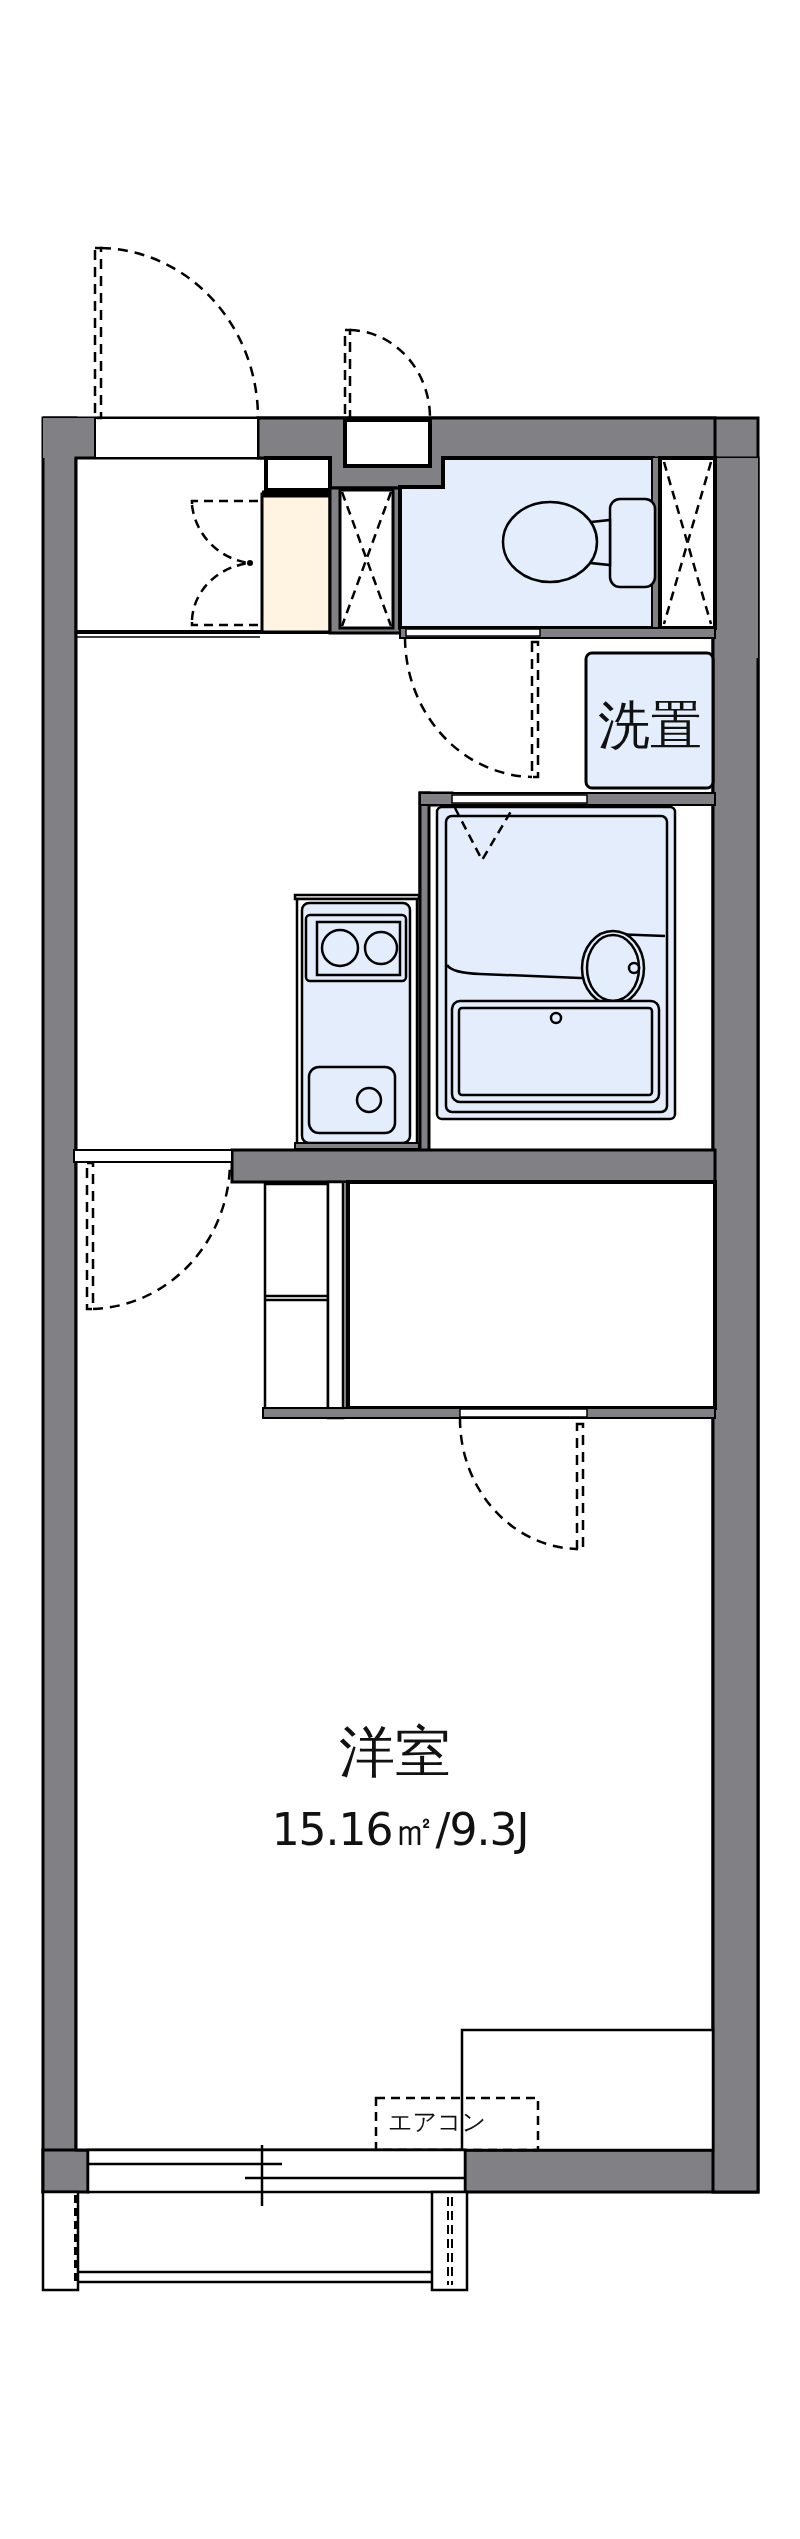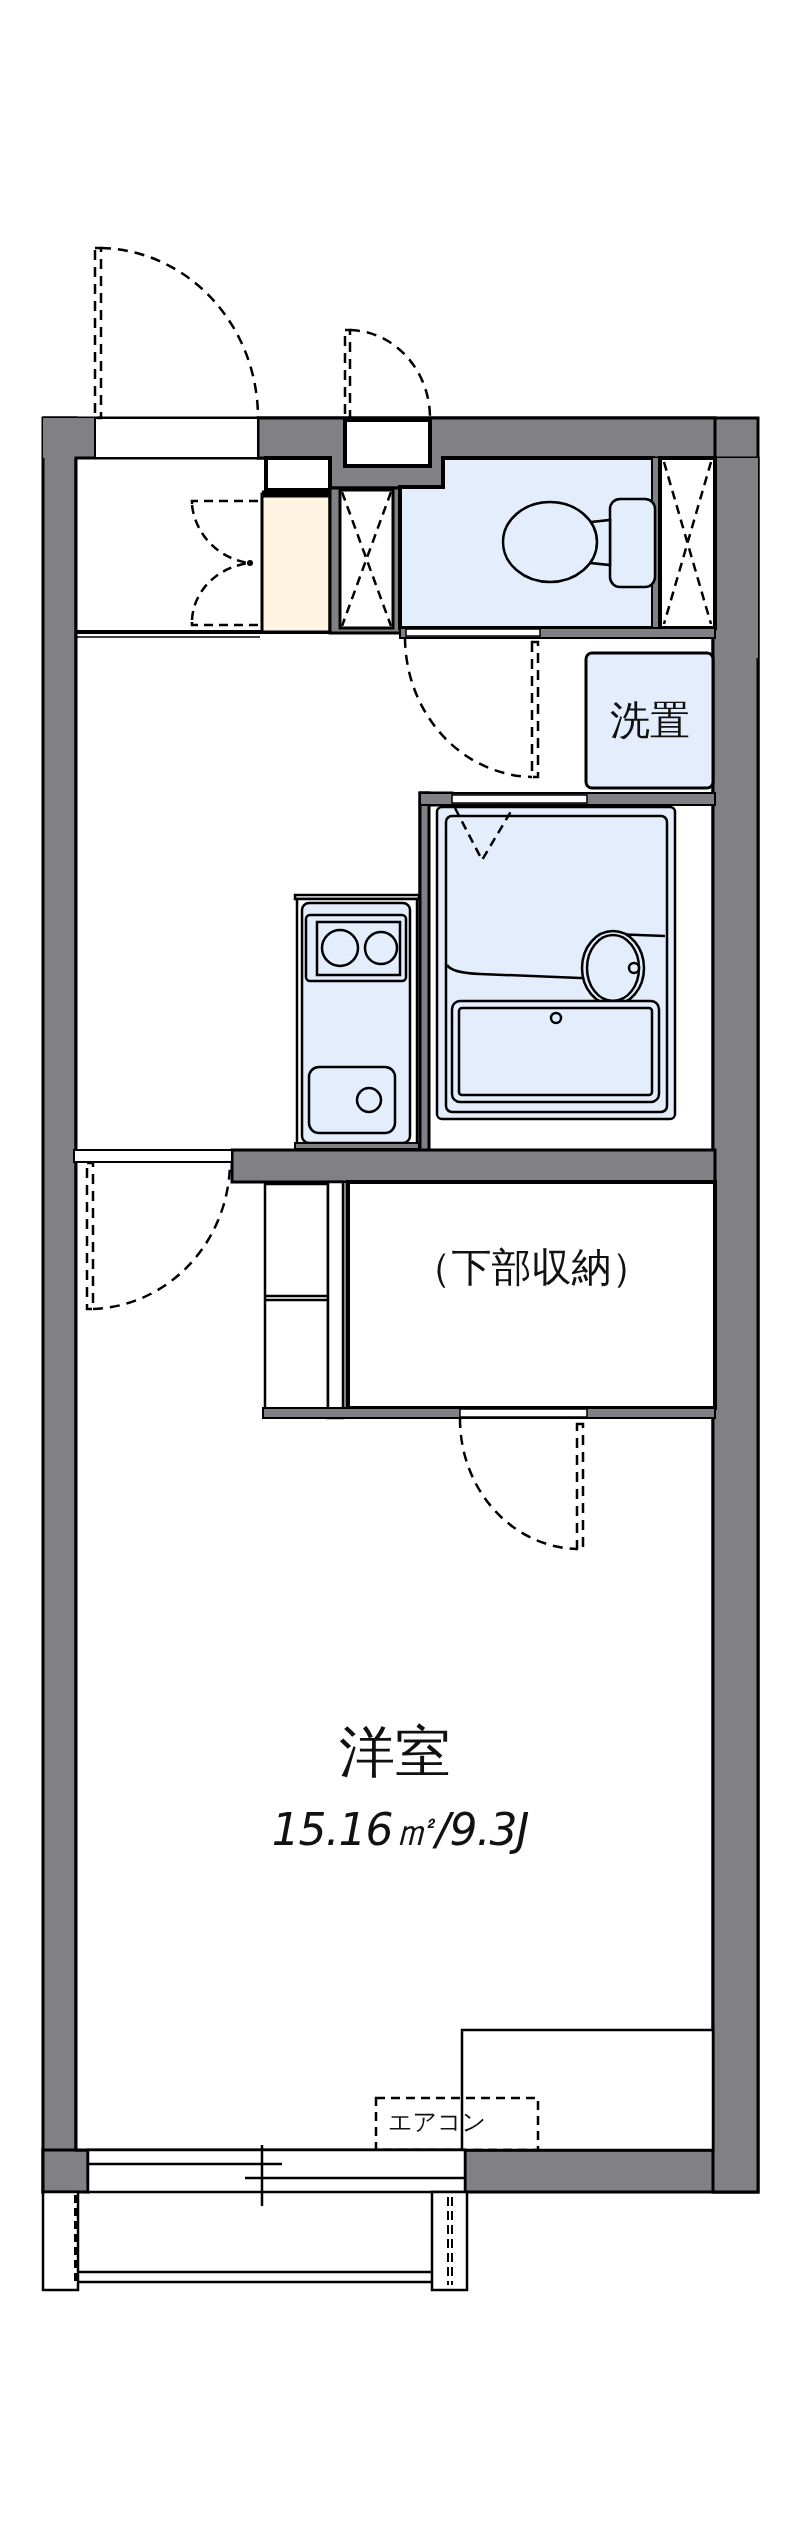--- a/index.html
+++ b/index.html
@@ -2,21 +2,21 @@
 <html><head>
 <meta charset="utf-8">
 <style>
   html,body{margin:0;padding:0;background:#ffffff;}
   body{width:800px;height:2539px;position:relative;overflow:hidden;font-family:"DejaVu Sans","Liberation Sans",sans-serif;}
   #plan{position:absolute;left:0;top:0;}
   .lbl{position:absolute;color:#111;white-space:nowrap;text-align:center;line-height:1;}
   .room-title{font-size:56px;}
   .room-area{font-size:44px;letter-spacing:-1px;}
   .bed-label{font-size:40px;line-height:54px;}
-  .washer-label{font-size:40px;}
+  .washer-label{font-size:52px;font-family:Liberation Serif, serif;}
   .ac-label{font-size:24px;}
 </style>
 </head>
 <body>
 
 <svg id="plan" width="800" height="2539" viewBox="0 0 800 2539" xmlns="http://www.w3.org/2000/svg">
 
   <g>
     <path d="M43 418 H758 V2192 H465 V2150 H713 V805 H715 V458 H258 V418 Z" fill="#808085" stroke="#000" stroke-width="3"></path>
     <rect x="43" y="418" width="33" height="1774" fill="#808085" stroke="#000" stroke-width="3"></rect>
@@ -176,19 +176,18 @@
     <line x1="78" y1="2282" x2="432" y2="2282"></line>
     <line x1="76" y1="2195" x2="76" y2="2282" stroke-dasharray="8 5" stroke-width="4"></line>
     <line x1="448" y1="2197" x2="448" y2="2285" stroke-dasharray="9 5" stroke-width="2"></line>
     <line x1="452" y1="2197" x2="452" y2="2285" stroke-dasharray="9 5" stroke-width="2"></line>
   </g>
 </svg>
 
 <div class="lbl washer-label" style="left:590px;top:700px;width:120px;">洗置</div>
 
 <div class="lbl bed-label" style="left:348px;top:1240px;width:367px;">
-  <div>（下部収納）</div>
 </div>
 
 <div class="lbl room-title" style="left:245px;top:1724px;width:300px;">洋室</div>
-<div class="lbl room-area" style="left:200px;top:1808px;width:400px;font-style:italic;">15.16㎡/9.3J</div>
+<div class="lbl room-area" style="left:200px;top:1808px;width:400px;">15.16㎡/9.3J</div>
 
 <div class="lbl ac-label" style="left:358px;top:2110px;width:158px;">エアコン</div>
 
 </body></html>

